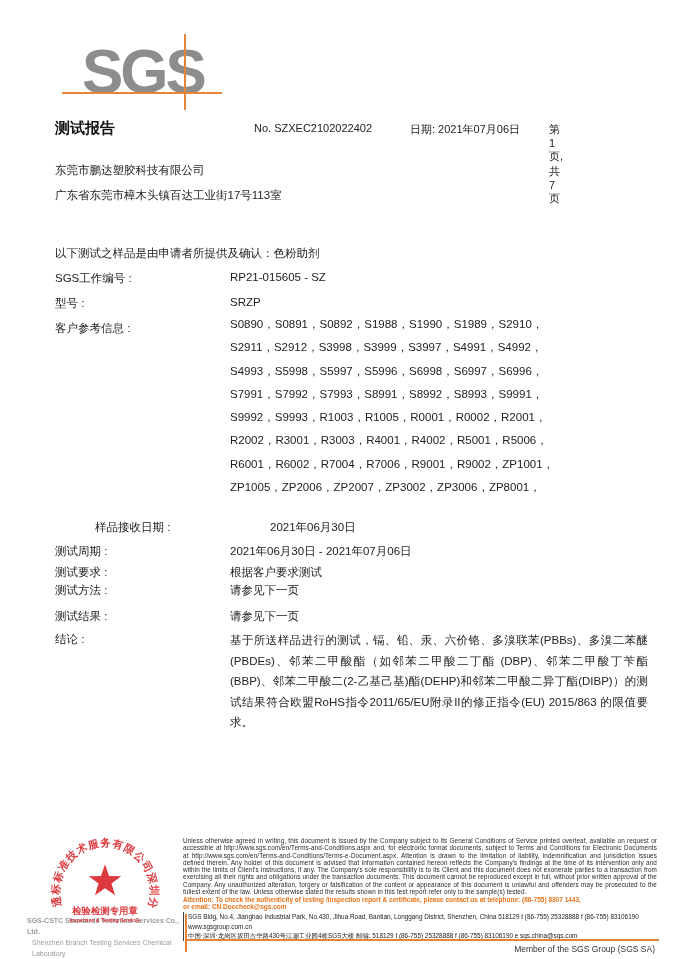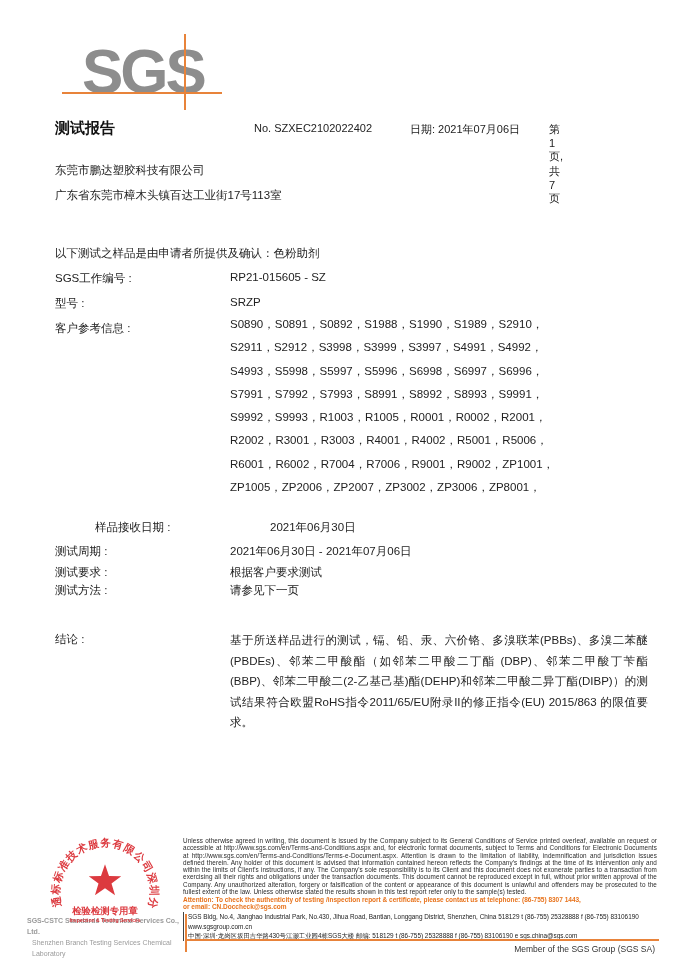--- a/index.html
+++ b/index.html
@@ -125,20 +125,23 @@
   </div>
   <div class="frow row-period">
     <span class="lbl">测试周期 :</span><span class="val">2021年06月30日 - 2021年07月06日</span>
   </div>
   <div class="frow row-method">
     <span class="lbl">测试方法 :</span><span class="val">请参见下一页</span>
   </div>
   <div class="frow row-req">
     <span class="lbl">测试要求 :</span><span class="val">根据客户要求测试</span>
   </div>
+  <div class="frow row-result">
+    <span class="lbl">测试结果 :</span><span class="val">请参见下一页</span>
+  </div>
 
   <div class="frow row-concl">
     <span class="lbl">结论 :</span>
   </div>
   <div class="concl-val">基于所送样品进行的测试，镉、铅、汞、六价铬、多溴联苯(PBBs)、多溴二苯醚(PBDEs)、邻苯二甲酸酯（如邻苯二甲酸二丁酯 (DBP)、邻苯二甲酸丁苄酯(BBP)、邻苯二甲酸二(2-乙基己基)酯(DEHP)和邻苯二甲酸二异丁酯(DIBP)）的测试结果符合欧盟RoHS指令2011/65/EU附录II的修正指令(EU) 2015/863 的限值要求。</div>
 
   <div class="lab-name">
     <div class="l1">SGS-CSTC Standards Technical Services Co., Ltd.</div>
     <div class="l2">Shenzhen Branch Testing Services Chemical Laboratory</div>
   </div>

